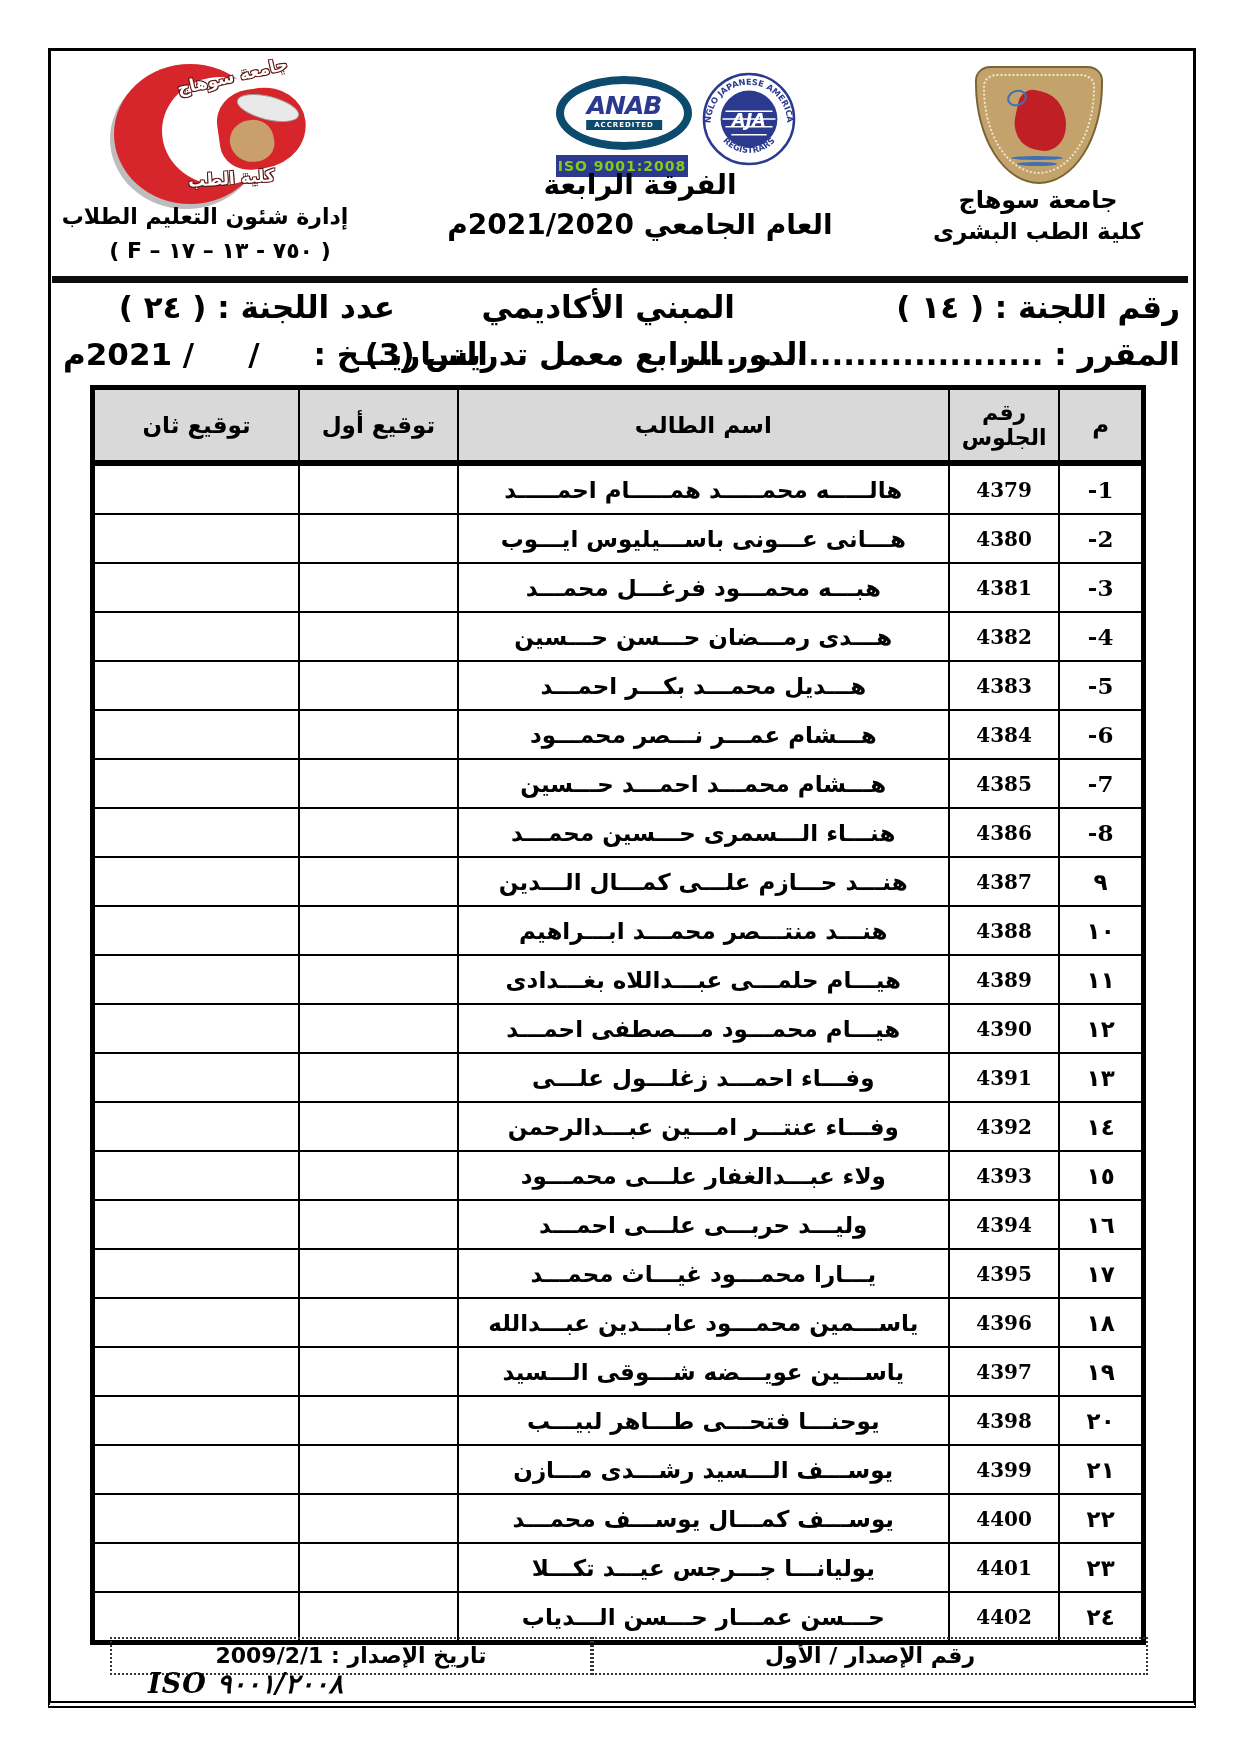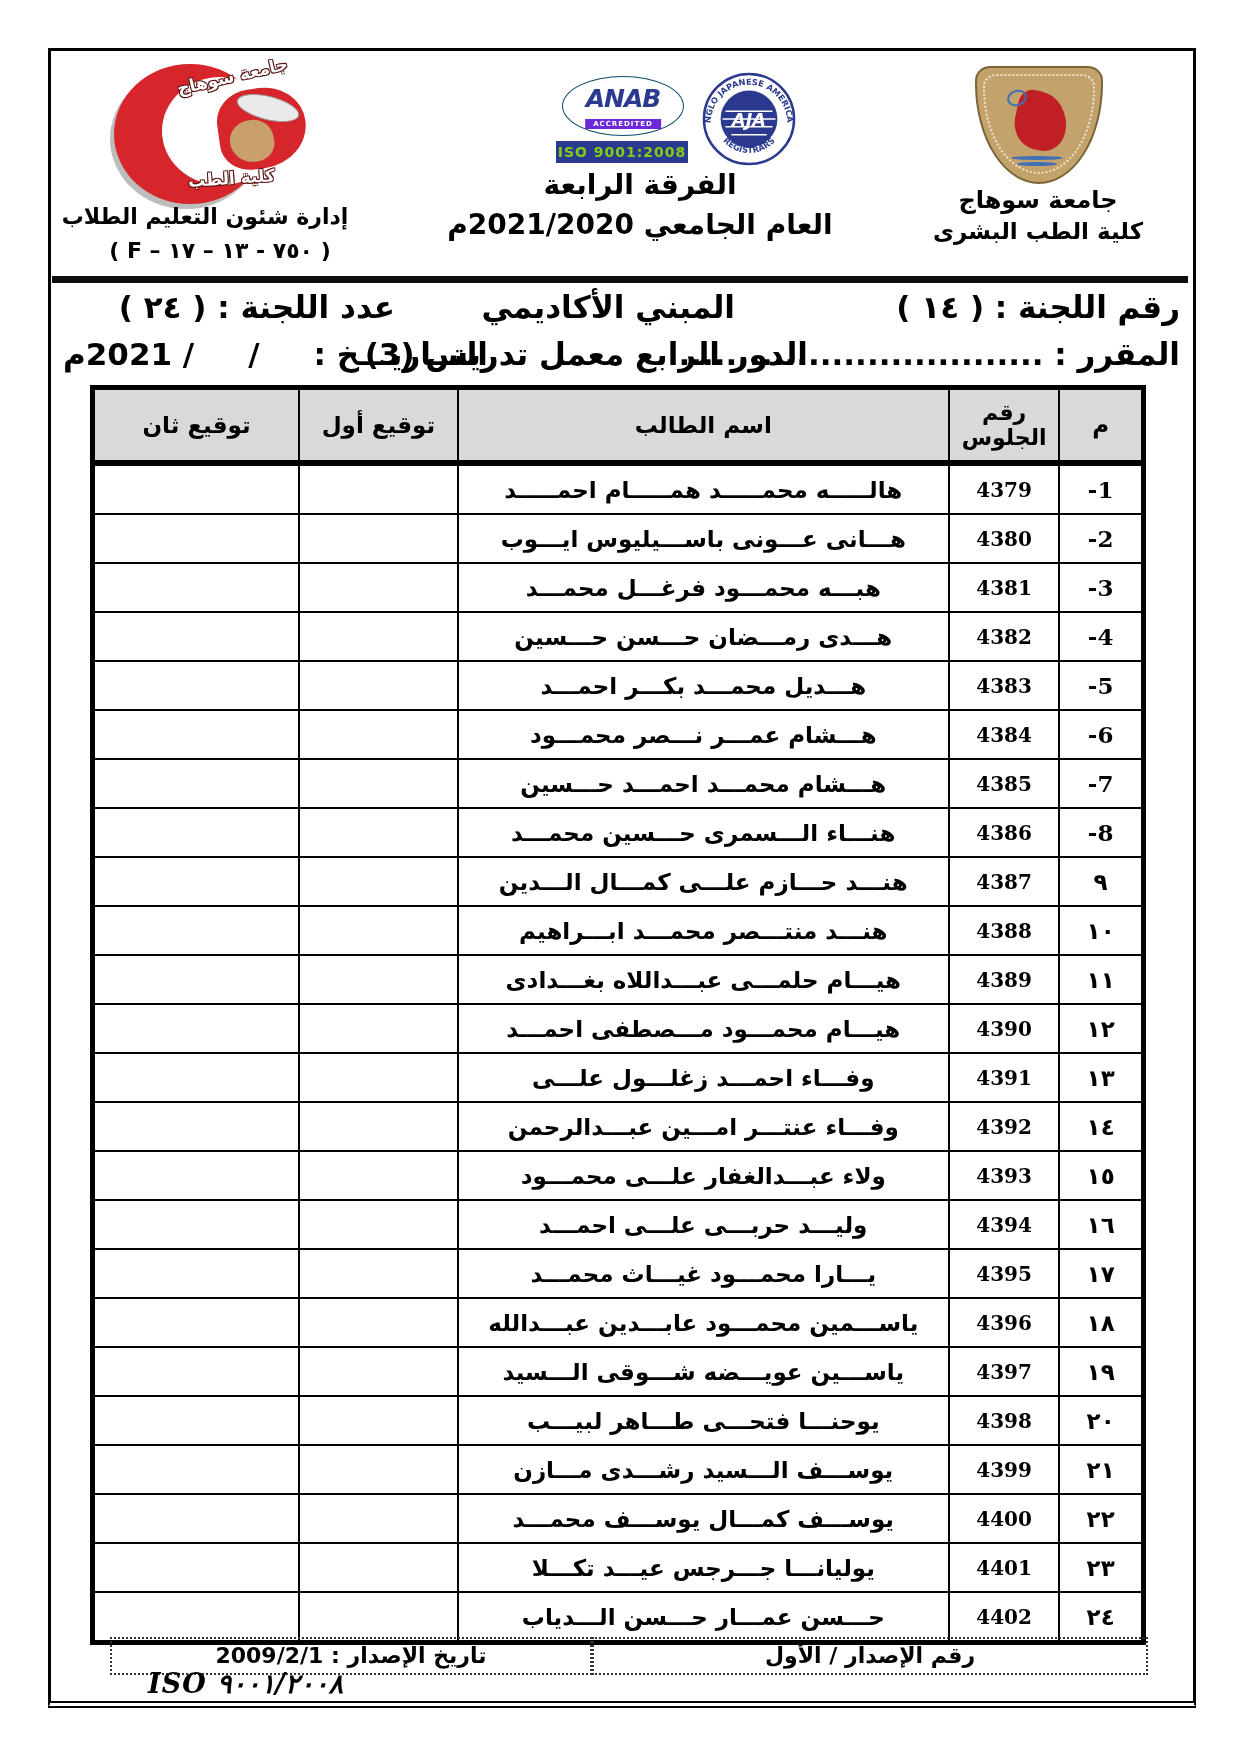--- a/index.html
+++ b/index.html
@@ -25,23 +25,23 @@
   .cres-text{position:absolute;color:#fff;font-weight:bold;font-size:17px;white-space:nowrap;
     text-shadow:-1px -1px 0 #5a1414,1px -1px 0 #5a1414,-1px 1px 0 #5a1414,1px 1px 0 #5a1414;}
   .cres-top-text{left:76px;top:10px;transform:rotate(-13deg);}
   .cres-bottom-text{left:88px;top:112px;transform:rotate(-4deg);}
 
   .dept-line{left:55px;top:204px;width:300px;text-align:center;font-size:22px;font-weight:bold;}
   .form-code{left:70px;top:238px;width:300px;text-align:center;font-size:22px;font-weight:bold;direction:ltr;}
 
   
   .anab-wrap{left:556px;top:76px;width:134px;text-align:center;}
-  .anab-oval{position:relative;width:120px;height:58px;margin:0 auto;border:1px solid #0c4a6e;border-radius:50%;background:#fff;}
+  .anab-oval{position:relative;width:120px;height:58px;margin:0 auto;border:8px solid #0c4a6e;border-radius:50%;background:#fff;}
   .anab-name{position:absolute;left:0;right:0;top:7px;color:#2b3a8f;font-size:25px;font-weight:900;font-style:italic;letter-spacing:-1px;}
-  .anab-acc{position:absolute;left:50%;bottom:6px;transform:translateX(-50%);background:#6d28d9;color:#fff;font-size:7px;font-weight:bold;letter-spacing:1px;padding:1px 8px;white-space:nowrap;}
+  .anab-acc{position:absolute;left:50%;bottom:12px;transform:translateX(-50%);background:#0c4a6e;color:#fff;font-size:7px;font-weight:bold;letter-spacing:1px;padding:1px 8px;white-space:nowrap;}
   .anab-iso{margin-top:5px;width:132px;height:22px;background:#2b3a8f;color:#84cc16;font-size:14px;font-weight:bold;letter-spacing:1px;line-height:22px;text-align:center;}
   .aja-wrap{left:700px;top:70px;width:98px;height:98px;}
 
   .grade-title{left:430px;top:168px;width:420px;text-align:center;font-size:28px;font-weight:bold;}
   .year-title{left:430px;top:208px;width:420px;text-align:center;font-size:28px;font-weight:bold;direction:rtl;}
 
   
   .shield-logo{left:975px;top:66px;width:130px;height:120px;}
   .shield-body{position:absolute;left:0;top:0;width:124px;height:114px;background:#c3a36b;
     border:2px solid #7a6538;border-radius:12% 12% 50% 50% / 12% 12% 85% 85%;}

